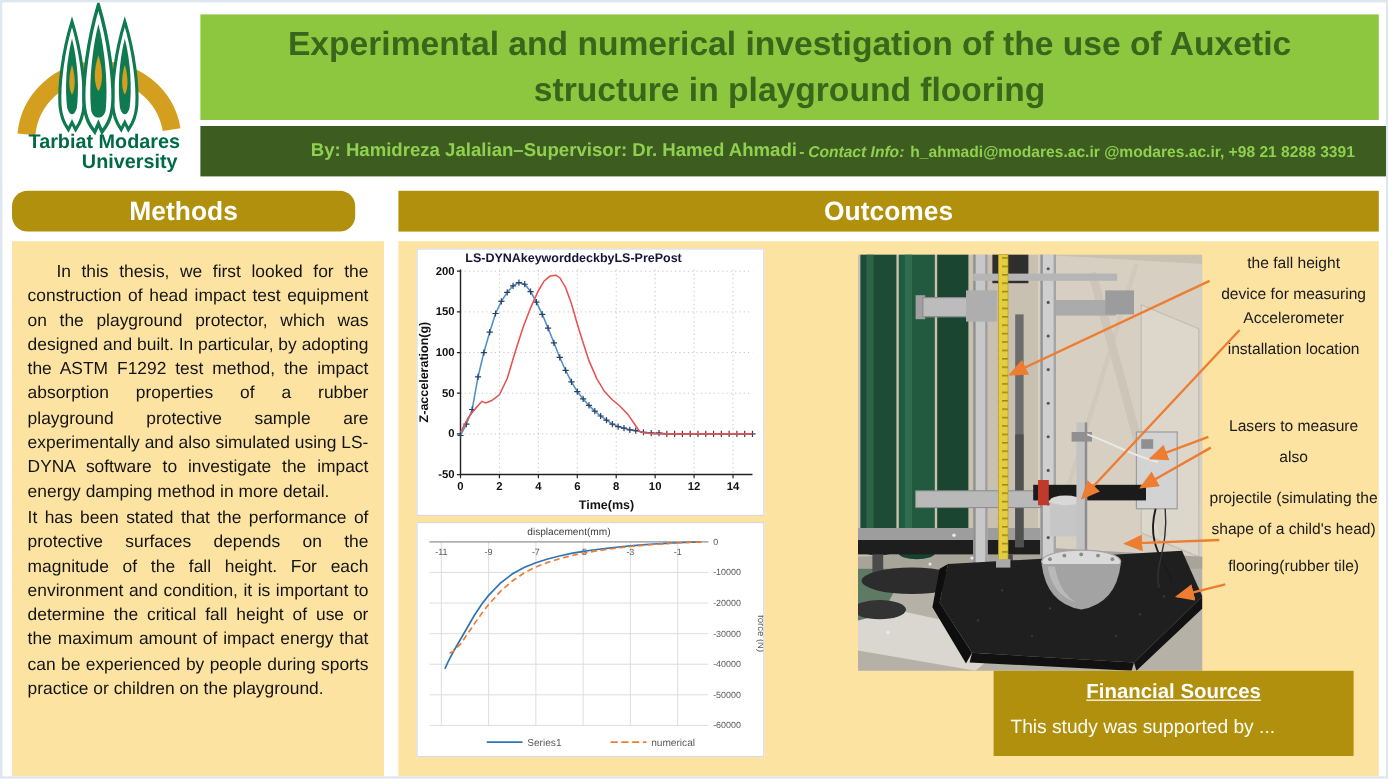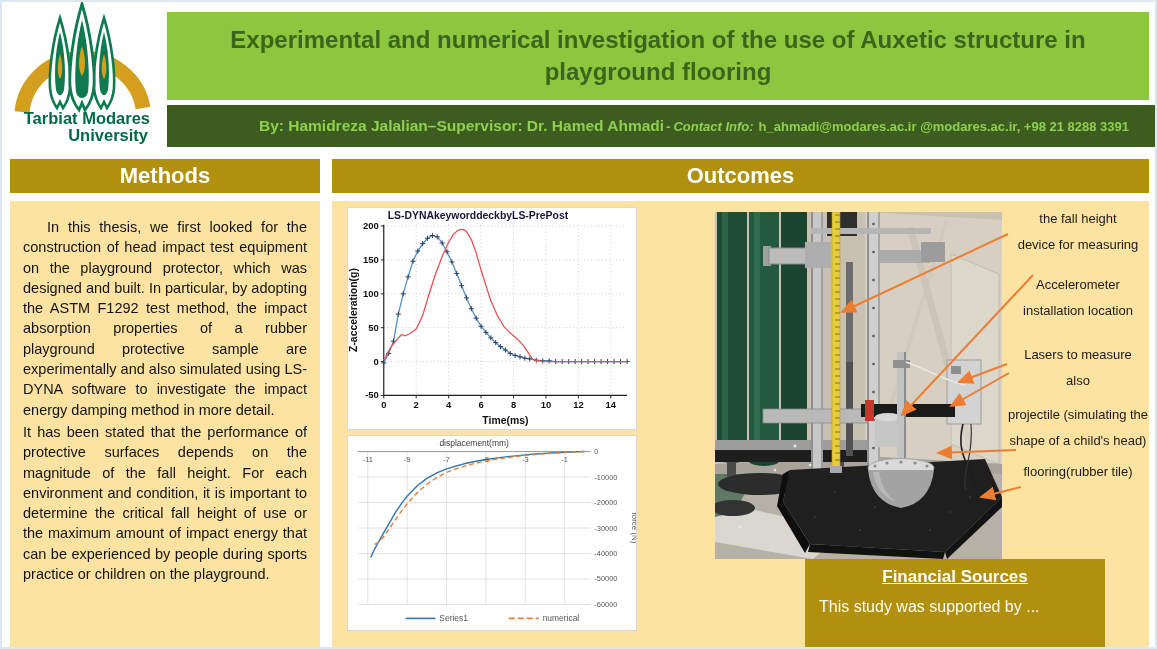--- a/index.html
+++ b/index.html
@@ -11,53 +11,53 @@
 
   
   .logo-block { left:0; top:0; width:165px; height:150px; background:#ffffff; }
   .logo-text { position:absolute; left:0; top:108px; width:158px; text-align:right;
                color:#006A47; font-weight:bold; line-height:17px; font-size:16.5px; padding-right:10px;}
   .logo-text .l2 { padding-right:2px; }
 
   .title-box { left:165px; top:10px; width:982px; height:88px; background:#8DC63F;
                display:flex; align-items:center; justify-content:center; text-align:center;
                padding:0 40px; }
-  .title-box h1 { font-size:24px; line-height:1.35; color:#3A661C; font-weight:bold; }
+  .title-box h1 { font-size:28px; line-height:1.35; color:#3A661C; font-weight:bold; }
 
   .byline-bar { left:165px; top:103px; width:1054px; height:42px; background:#3D5C20;
                 display:flex; align-items:center; justify-content:center; white-space:pre; }
   .byline-main { color:#8FD14F; font-weight:bold; font-size:15.5px; }
   .byline-sep  { color:#8FD14F; font-weight:bold; font-size:13px; margin:0 3px 0 2px; }
   .contact-label { color:#8FD14F; font-weight:bold; font-style:italic; font-size:13px; margin-right:5px;}
   .contact-value { color:#8FD14F; font-weight:bold; font-size:13px; }
 
   
   .sec-header { background:#B1900E; color:#ffffff; display:flex; align-items:center;
                 justify-content:center; font-size:22px; font-weight:bold; }
-  .methods-header  { left:8px;   top:157px; width:310px; height:34px; }
+  .methods-header  { left:8px;   top:157px; width:286px; height:34px;border-radius:13px; }
   .outcomes-header { left:330px; top:157px; width:817px; height:34px; }
 
   .methods-body  { left:8px;   top:199px; width:310px; height:446px; background:#FCE3A2;
                    padding:16px 13px; font-size:14.5px; color:#141414; text-align:justify; }
   .methods-body p { line-height:1.4; }
   .methods-body .p1 { text-indent:24px; margin-bottom:2px; }
   .outcomes-body { left:330px; top:199px; width:817px; height:446px; background:#FCE3A2; }
 
   
   .chart-box { background:#ffffff; border:1px solid #d9d9d9; }
   .chart1-box { left:345px; top:205px; width:290px; height:223px; }
   .chart2-box { left:345px; top:433px; width:290px; height:196px; }
   .chart-box svg { display:block; width:100%; height:100%; }
 
   
   .anno { left:1002px; width:148px; text-align:center; color:#1b1b1b; font-size:13px; }
   .anno div { white-space:nowrap; line-height:26px; }
 
   
-  .financial-box { left:803px; top:557px; width:300px; height:88px; background:#B1900E;
+  .financial-box { left:826px; top:557px; width:300px; height:71px; background:#B1900E;
                    color:#ffffff; }
   .financial-box h2 { text-align:center; font-size:17px; margin-top:8px;
                       text-decoration:underline; font-weight:bold; }
   .financial-box p { font-size:16px; margin:11px 0 0 14px; color:#FCFCF4; }
 
   .arrows { pointer-events:none; }
 </style>
 </head>
 <body>
 
@@ -363,21 +363,21 @@
         <circle cx="95" cy="253" r="1.3"></circle>
         <circle cx="60" cy="258" r="1.3"></circle>
       <circle cx="25" cy="315" r="1.5"></circle>
     </g>
   </svg>
 
   <div class="abs anno" style="top:204px;">
     <div>the fall height</div>
     <div>device for measuring</div>
   </div>
-  <div class="abs anno" style="top:270px;">
+  <div class="abs anno" style="top:250px;">
     <div>Accelerometer</div>
     <div>installation location</div>
   </div>
   <div class="abs anno" style="top:340px;">
     <div>Lasers to measure</div>
     <div>also</div>
   </div>
   <div class="abs anno" style="top:400px;">
     <div>projectile (simulating the</div>
     <div>shape of a child's head)</div>

